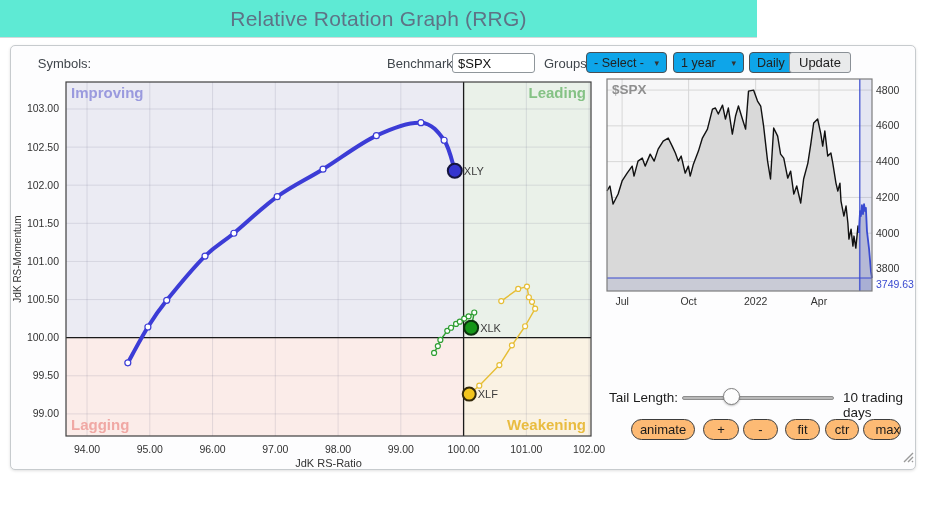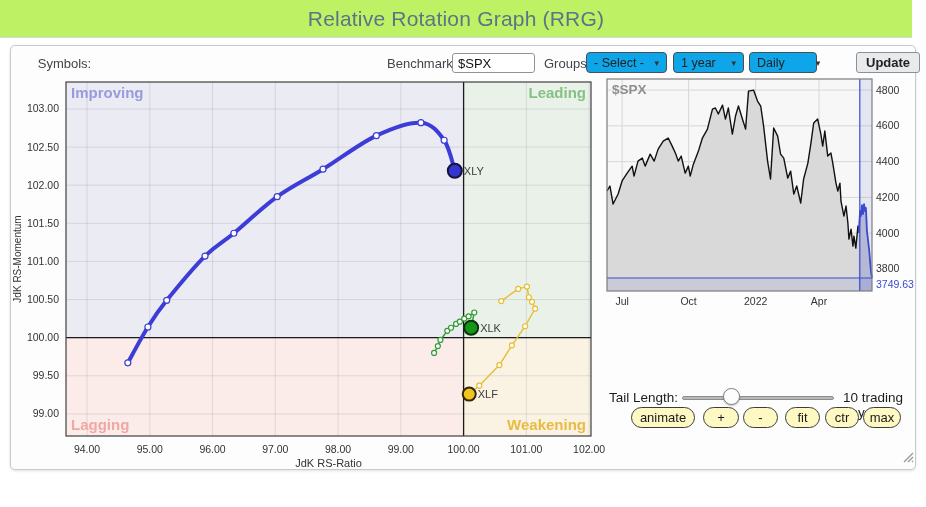--- a/index.html
+++ b/index.html
@@ -1,21 +1,21 @@
 <!DOCTYPE html>
 <html><head>
 <meta charset="utf-8">
 <style>
   * { box-sizing: border-box; margin: 0; padding: 0; }
   body { font-family: "Liberation Sans", sans-serif; background: #ffffff; }
   .screen { position: relative; width: 926px; height: 507px; background: #fff; overflow: hidden; }
 
   .titlebar {
-    position: absolute; left: 0; top: 0; width: 912px; height: 38px;
-    background: #bef264; border-bottom: 1px solid #d5d8da;
+    position: absolute; left: 0; top: 0; width: 757px; height: 38px;
+    background: #5eead4; border-bottom: 1px solid #d5d8da;
     display: flex; align-items: center; justify-content: center;
   }
   .titlebar h1 { font-size: 21px; font-weight: 500; color: #5e7386; letter-spacing: .2px; }
 
   .panel {
     position: absolute; left: 10px; top: 45px; width: 906px; height: 425px;
     background: #fdfdfe; border: 1px solid #c7cbce; border-radius: 5px;
     box-shadow: 0 1px 3px rgba(0,0,0,.12);
   }
 
@@ -51,21 +51,21 @@
     background: #b9b9b9; border: 1px solid #8e8e8e; border-radius: 3px;
   }
   .slider-thumb {
     position: absolute; left: 712px; top: 342px; width: 17px; height: 17px;
     background: #fdfdfd; border: 1px solid #808080; border-radius: 50%;
     box-shadow: 0 1px 2px rgba(0,0,0,.25);
   }
   .tail-row-value { position: absolute; left: 832px; top: 344px; font-size: 13.5px; color: #1c1c1c; }
 
   .pill {
-    position: absolute; top: 361px; height: 21px; background: #fef9c3;
+    position: absolute; top: 373px; height: 21px; background: #fdba74;
     border: 1.6px solid #3c3c3c; border-radius: 11px; font-size: 13px;
     color: #1a1a1a; font-family: "Liberation Sans", sans-serif; text-align: center;
   }
 
   .resize-grip { position: absolute; left: 890px; top: 404px; }
 
   .footer {
     position: absolute; left: 0; top: 483px; width: 926px;
     text-align: center; font-size: 14px; color: #2b2b2b;
   }
@@ -89,21 +89,21 @@
       <span class="chev">▾</span>
     </div>
     <div class="tb-select" style="left:662px;width:71px;">
       <span>1 year</span>
       <span class="chev">▾</span>
     </div>
     <div class="tb-select" style="left:738px;width:68px;gap:25px;">
       <span>Daily</span>
       <span class="chev">▾</span>
     </div>
-    <button class="update-btn" style="left:845px;font-weight:bold;">Update</button>
+    <button class="update-btn" style="left:778px;">Update</button>
 
     <svg id="rrg-svg" width="600" height="425">
         <g>
           <rect x="55" y="36" width="397.59414225941407" height="255.6666666666663" fill="#ebebf3"></rect>
           <rect x="452.59414225941407" y="36" width="127.40585774058593" height="255.6666666666663" fill="#eaf1e9"></rect>
           <rect x="55" y="291.6666666666663" width="397.59414225941407" height="98.33333333333371" fill="#fbece9"></rect>
           <rect x="452.59414225941407" y="291.6666666666663" width="127.40585774058593" height="98.33333333333371" fill="#faf2e3"></rect>
           <g stroke="rgba(100,100,130,0.16)" stroke-width="1">
             <line x1="76.02510460251008" y1="36" x2="76.02510460251008" y2="390"></line>
             <line x1="138.78661087866072" y1="36" x2="138.78661087866072" y2="390"></line>
@@ -249,20 +249,20 @@
     <span class="tail-row-label">Tail Length:</span>
     <div class="slider-track"></div>
     <div class="slider-thumb"></div>
     <span class="tail-row-value">10 trading days</span>
 
     <button class="pill" style="left:620px;width:64px;">animate</button>
     <button class="pill" style="left:692px;width:36px;">+</button>
     <button class="pill" style="left:732px;width:35px;">-</button>
     <button class="pill" style="left:774px;width:35px;">fit</button>
     <button class="pill" style="left:814px;width:34px;">ctr</button>
-    <button class="pill" style="left:852px;width:38px;">max</button>
+    <button class="pill" style="left:852px;width:38px;text-align:right;">max</button>
 
     <svg class="resize-grip" width="14" height="14">
       <path d="M3 12 L12 3 M7 12 L12 7 M11 12 L12 11" stroke="#9a9a9a" stroke-width="1.4" fill="none"></path>
     </svg>
   </div>
 
 </div>
 
 </body></html>

